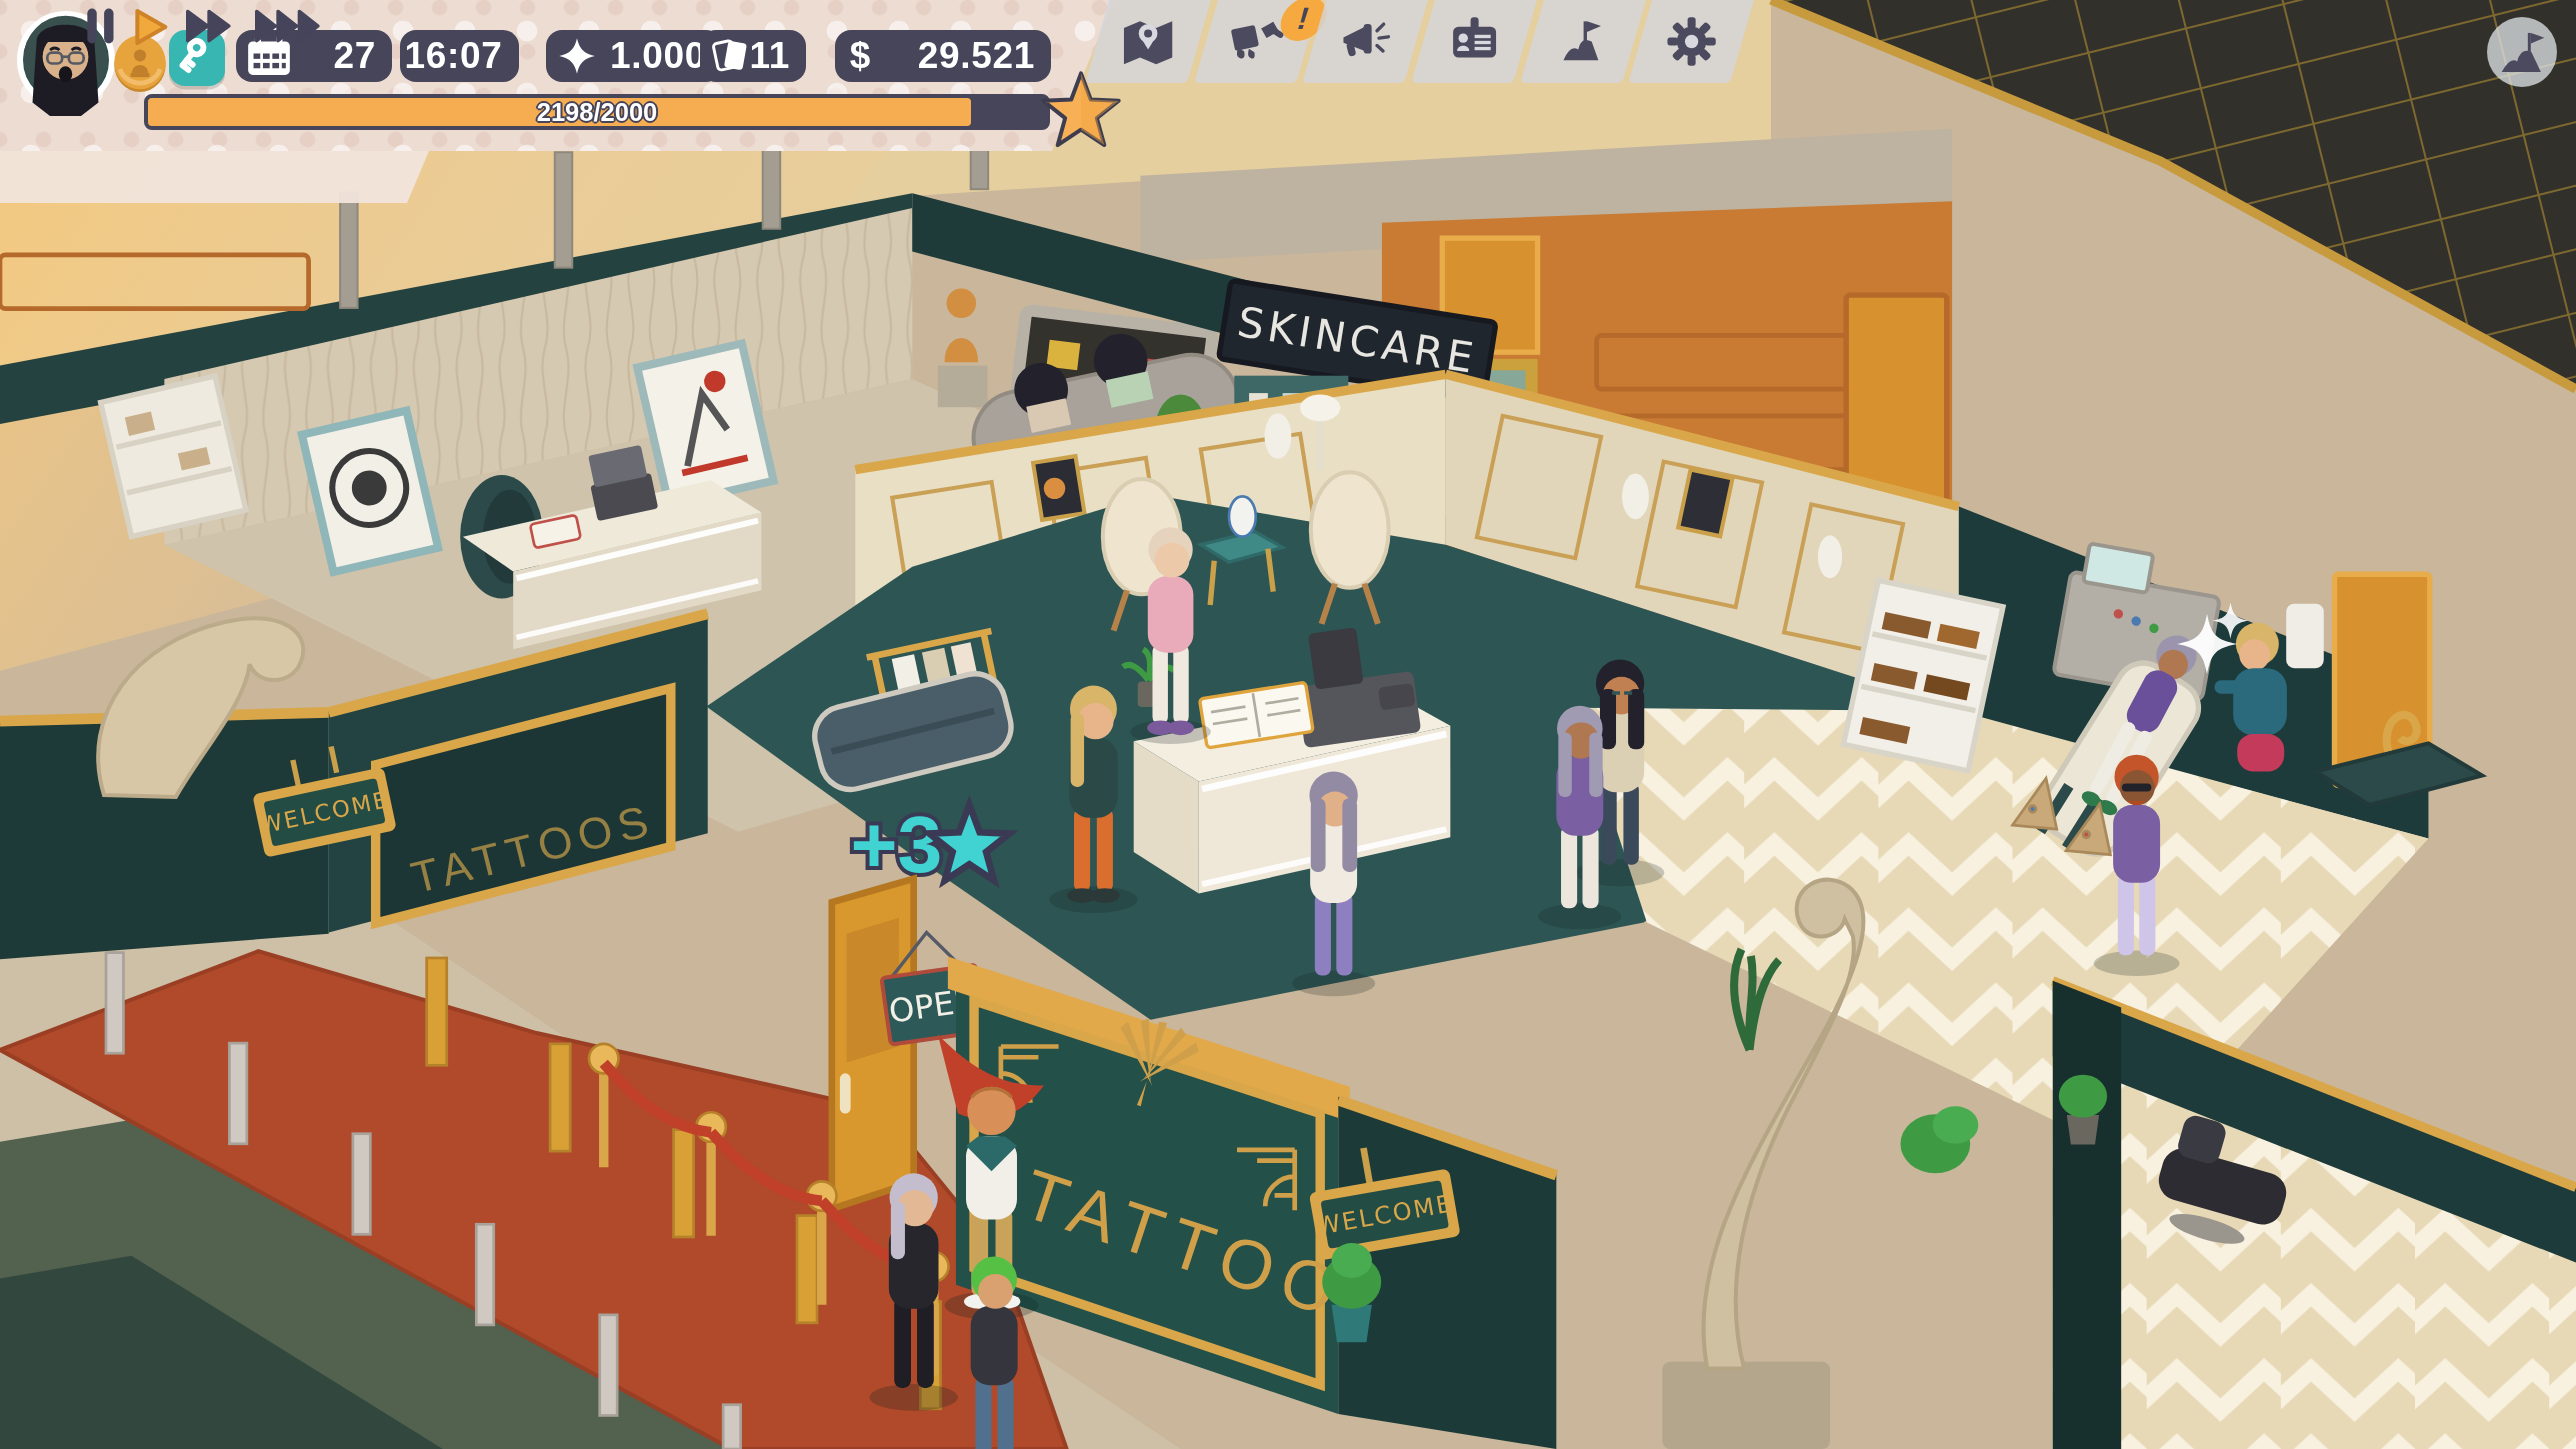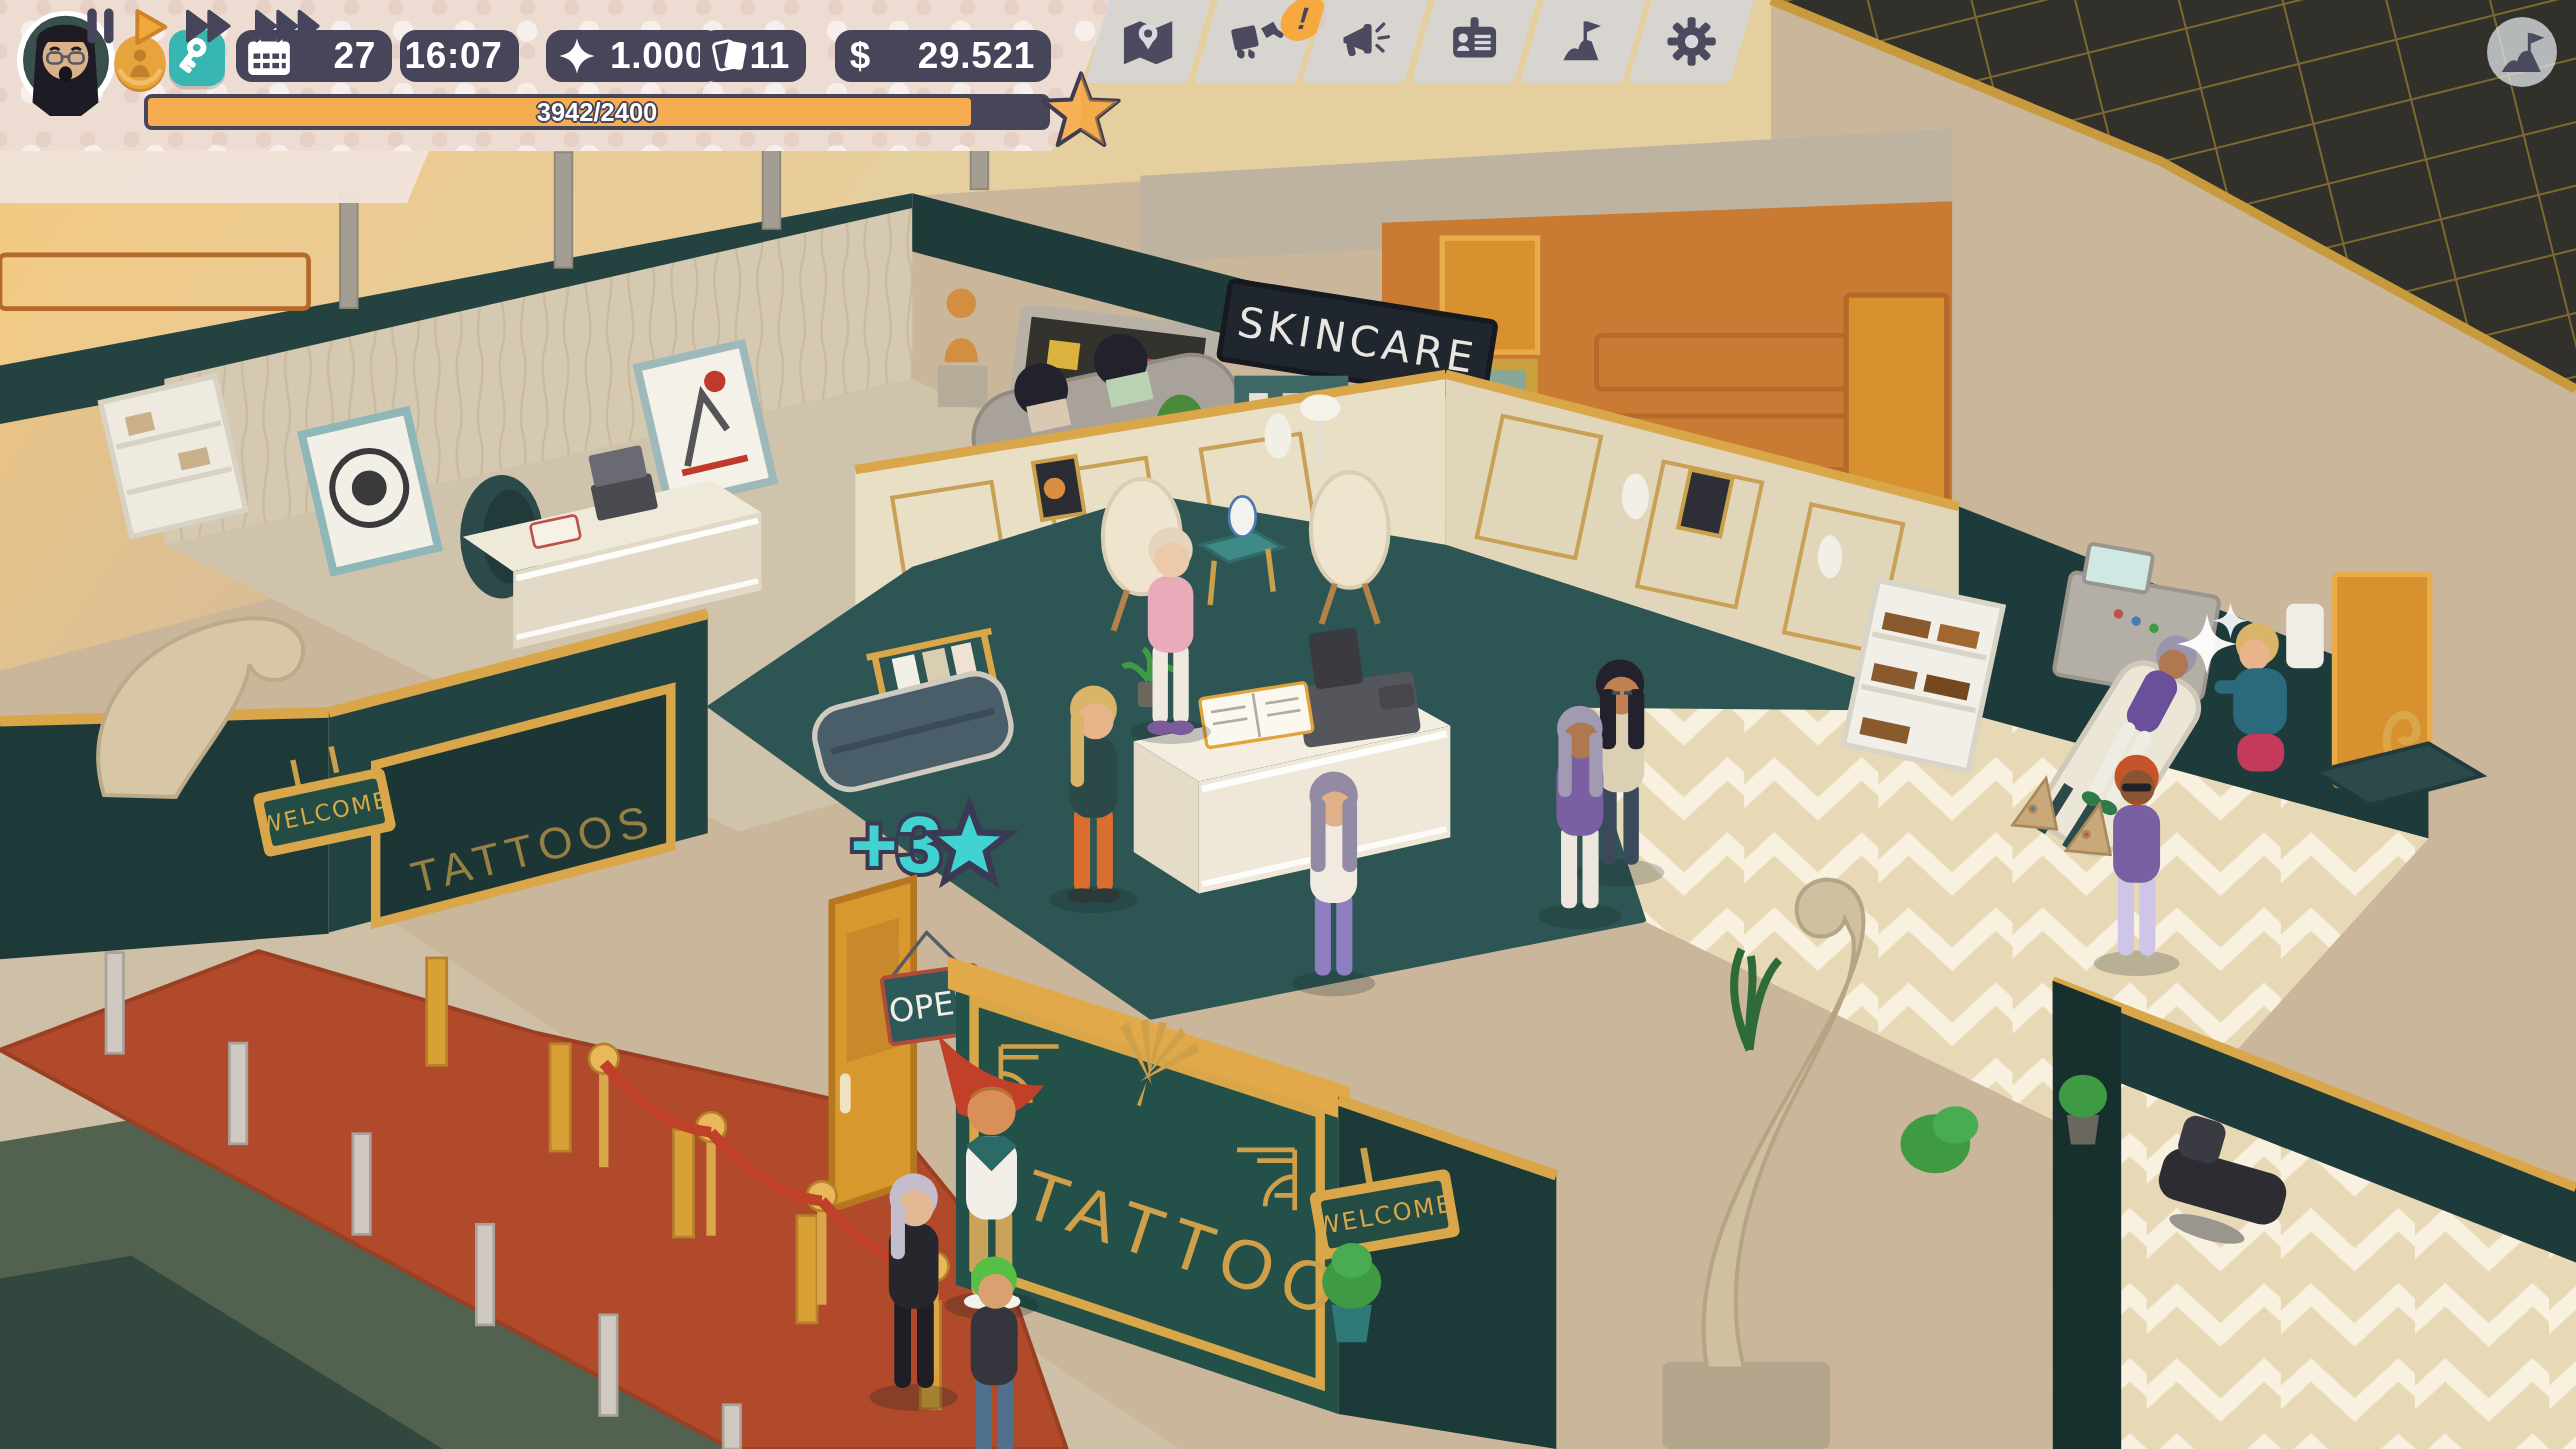--- a/index.html
+++ b/index.html
@@ -614,21 +614,21 @@
   <span class="pv">11</span>
 </div>
 
 <div class="pill" style="left:835px;width:216px;">
   <span style="margin-left:14.8px;">$</span>
   <span class="pv">29.521</span>
 </div>
 
 <div class="xpbar">
   <div class="xpfill" style="width: 91.6%;"></div>
-  <div class="xptext">3942/2400</div>
+  <div class="xptext">2198/2000</div>
 </div>
 <svg class="xpstar" width="86" height="86" viewBox="-64 -64 128 128">
   <use href="#star5" transform="scale(1.18)" fill="#f7b055" stroke="#3e3d50" stroke-width="5" stroke-linejoin="round"></use>
   <path d="M0,-59 L14.5,-20 L56,-18 L23.6,7.7 L34.7,47.7 L0,24.8 Z" fill="#f2a440" opacity="0.45"></path>
 </svg>
 
 <button class="spd" style="left:86px;">
   <svg width="29.5" height="38" viewBox="0 0 44 56">
     <rect x="2" y="2" width="14" height="52" rx="7" fill="#45445a"></rect>
         <rect x="27" y="2" width="14" height="52" rx="7" fill="#45445a"></rect>

